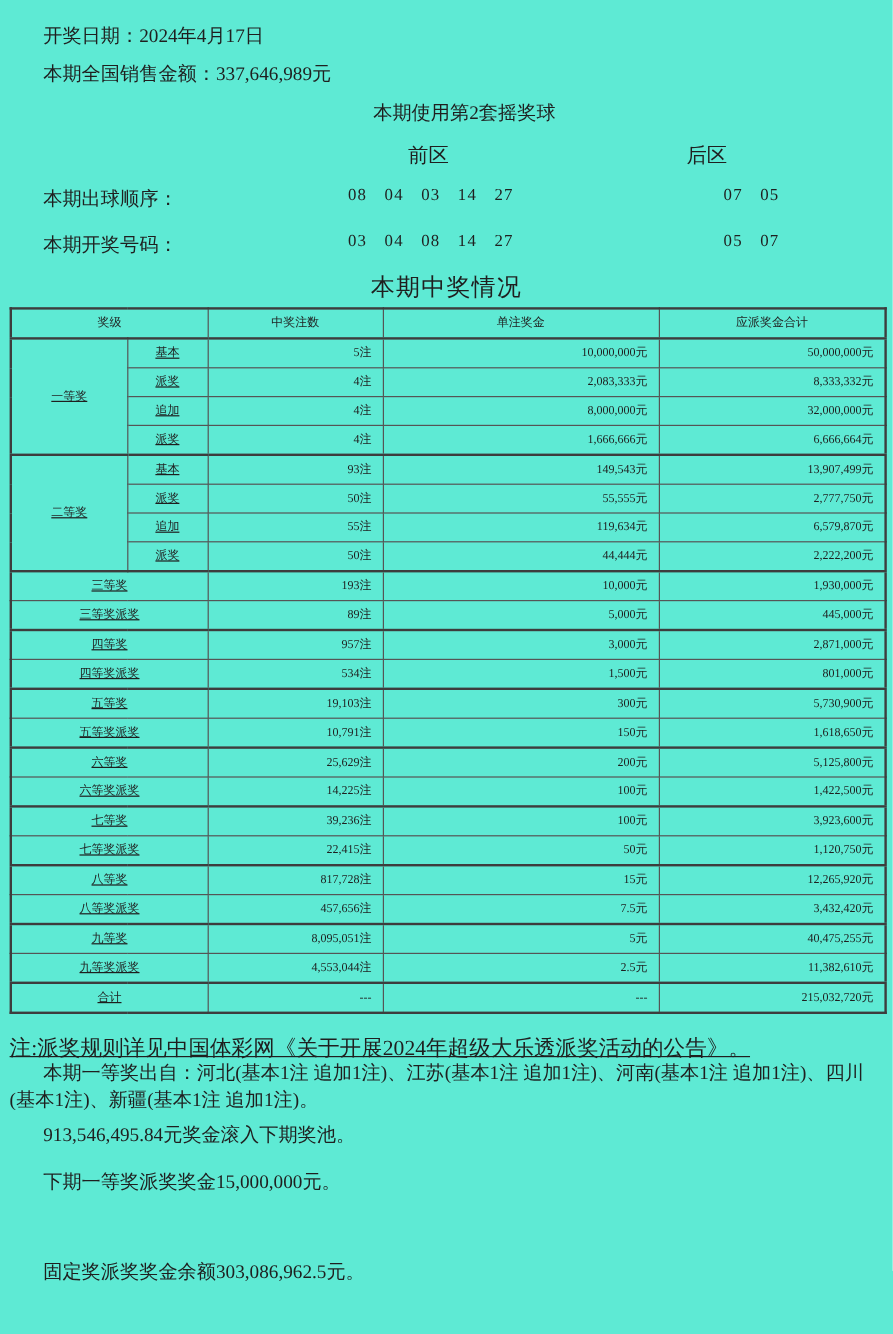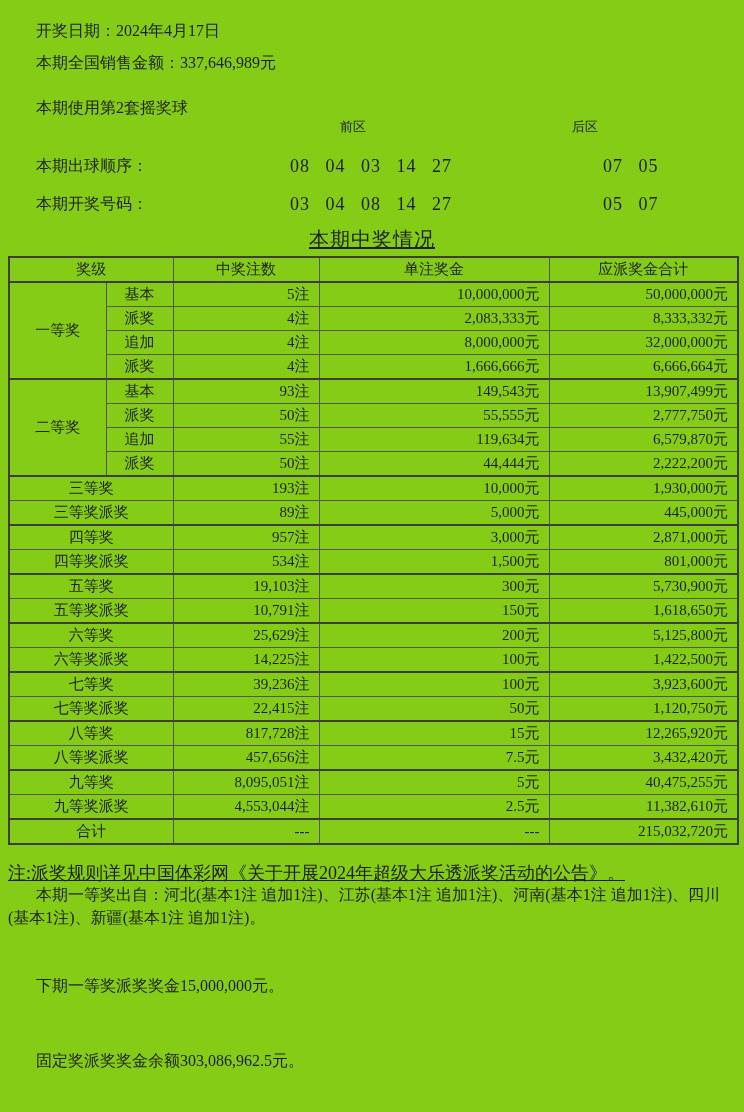--- a/index.html
+++ b/index.html
@@ -4,67 +4,67 @@
 <style>
   * { margin:0; padding:0; box-sizing:border-box; }
   html,body { background:#ffffff; }
   body {
     width:744px; height:1112px;
     font-family:"Liberation Serif","DejaVu Serif",serif;
     color:#1f1f1f;
   }
   .page {
     position:relative; width:744px; height:1112px;
-    background:#84cc16; overflow:hidden;
+    background:#5eead4; overflow:hidden;
   }
   .tline {
     position:absolute; left:8px; width:730px;
     font-size:16px; line-height:20px; text-indent:28px;
     white-space:nowrap;
   }
   #draw-date-line  { top:21px; }
   #sales-line      { top:53px; }
-  #ball-set-line   { top:98px; }
-
-  .zone-label { position:absolute; top:118px; font-size:13px;font-family:Liberation Mono, monospace; }
+  #ball-set-line   { top:85px;text-align:center; }
+
+  .zone-label { position:absolute; top:118px; font-size:17px;font-family:Liberation Mono, monospace; }
   #front-zone-label { left:340px; }
   #back-zone-label  { left:572px; }
 
   .numrow { position:absolute; left:0; width:608px; height:22px; }
   #ball-order-row  { top:156px; }
   #draw-result-row { top:194px; }
   .numrow .lbl  { position:absolute; left:36px; font-size:16px; }
   .numrow .nums {
-    position:absolute; font-size:18px;
+    position:absolute; font-size:14px;
     letter-spacing:1px; word-spacing:10px; white-space:pre;
   }
   .numrow .nums.front { left:290px; }
   .numrow .nums.back  { left:577px;margin-left:26px; }
 
   .table-title {
     position:absolute; top:226px; left:0; width:744px;
-    text-align:center; font-size:20px; letter-spacing:1px;text-decoration:underline;
+    text-align:center; font-size:20px; letter-spacing:1px;
   }
 
   table.prize {
     position:absolute; top:256px; left:8px;
     border-collapse:collapse; table-layout:fixed;
-    width:729px; font-size:15px;
+    width:729px; font-size:10px;
     border:2px solid #3d3d3d;
   }
   table.prize th, table.prize td {
     border:1px solid #555555;
     height:24px; line-height:23px;
     overflow:hidden; white-space:nowrap;
   }
   table.prize th {
     font-weight:normal; text-align:center;
     border-bottom:2px solid #3d3d3d;
   }
-  table.prize td.level, table.prize td.sub { text-align:center; }
+  table.prize td.level, table.prize td.sub { text-align:center;text-decoration:underline; }
   table.prize td.num { text-align:right; padding-right:9px; }
   table.prize tr.sep td { border-top:2px solid #3d3d3d; }
 
   .note {
     position:absolute; top:861px; left:8px; width:732px;
     font-size:18px; white-space:nowrap;text-decoration:underline;
   }
   .para {
     position:absolute; left:8px; width:731px;
     font-size:16px; line-height:23px; text-indent:28px;
@@ -258,17 +258,18 @@
           <td class="num">---</td>
           <td class="num">---</td>
           <td class="num">215,032,720元</td>
         </tr>
       </tbody>
   </table>
 
   <p class="note">注:派奖规则详见中国体彩网《关于开展2024年超级大乐透派奖活动的公告》。</p>
 
   <p class="para" id="para-winners">本期一等奖出自：河北(基本1注 追加1注)、江苏(基本1注 追加1注)、河南(基本1注 追加1注)、四川(基本1注)、新疆(基本1注 追加1注)。</p>
+  <p class="para" id="para-rollover">913,546,495.84元奖金滚入下期奖池。</p>
   <p class="para" id="para-next-first">下期一等奖派奖奖金15,000,000元。</p>
   <p class="para" id="para-fixed-fund">固定奖派奖奖金余额303,086,962.5元。</p>
   <p class="para" id="para-deadline">本期兑奖截止日为2024年6月17日，逾期作弃奖处理。</p>
 
 </div>
 
 </body></html>

